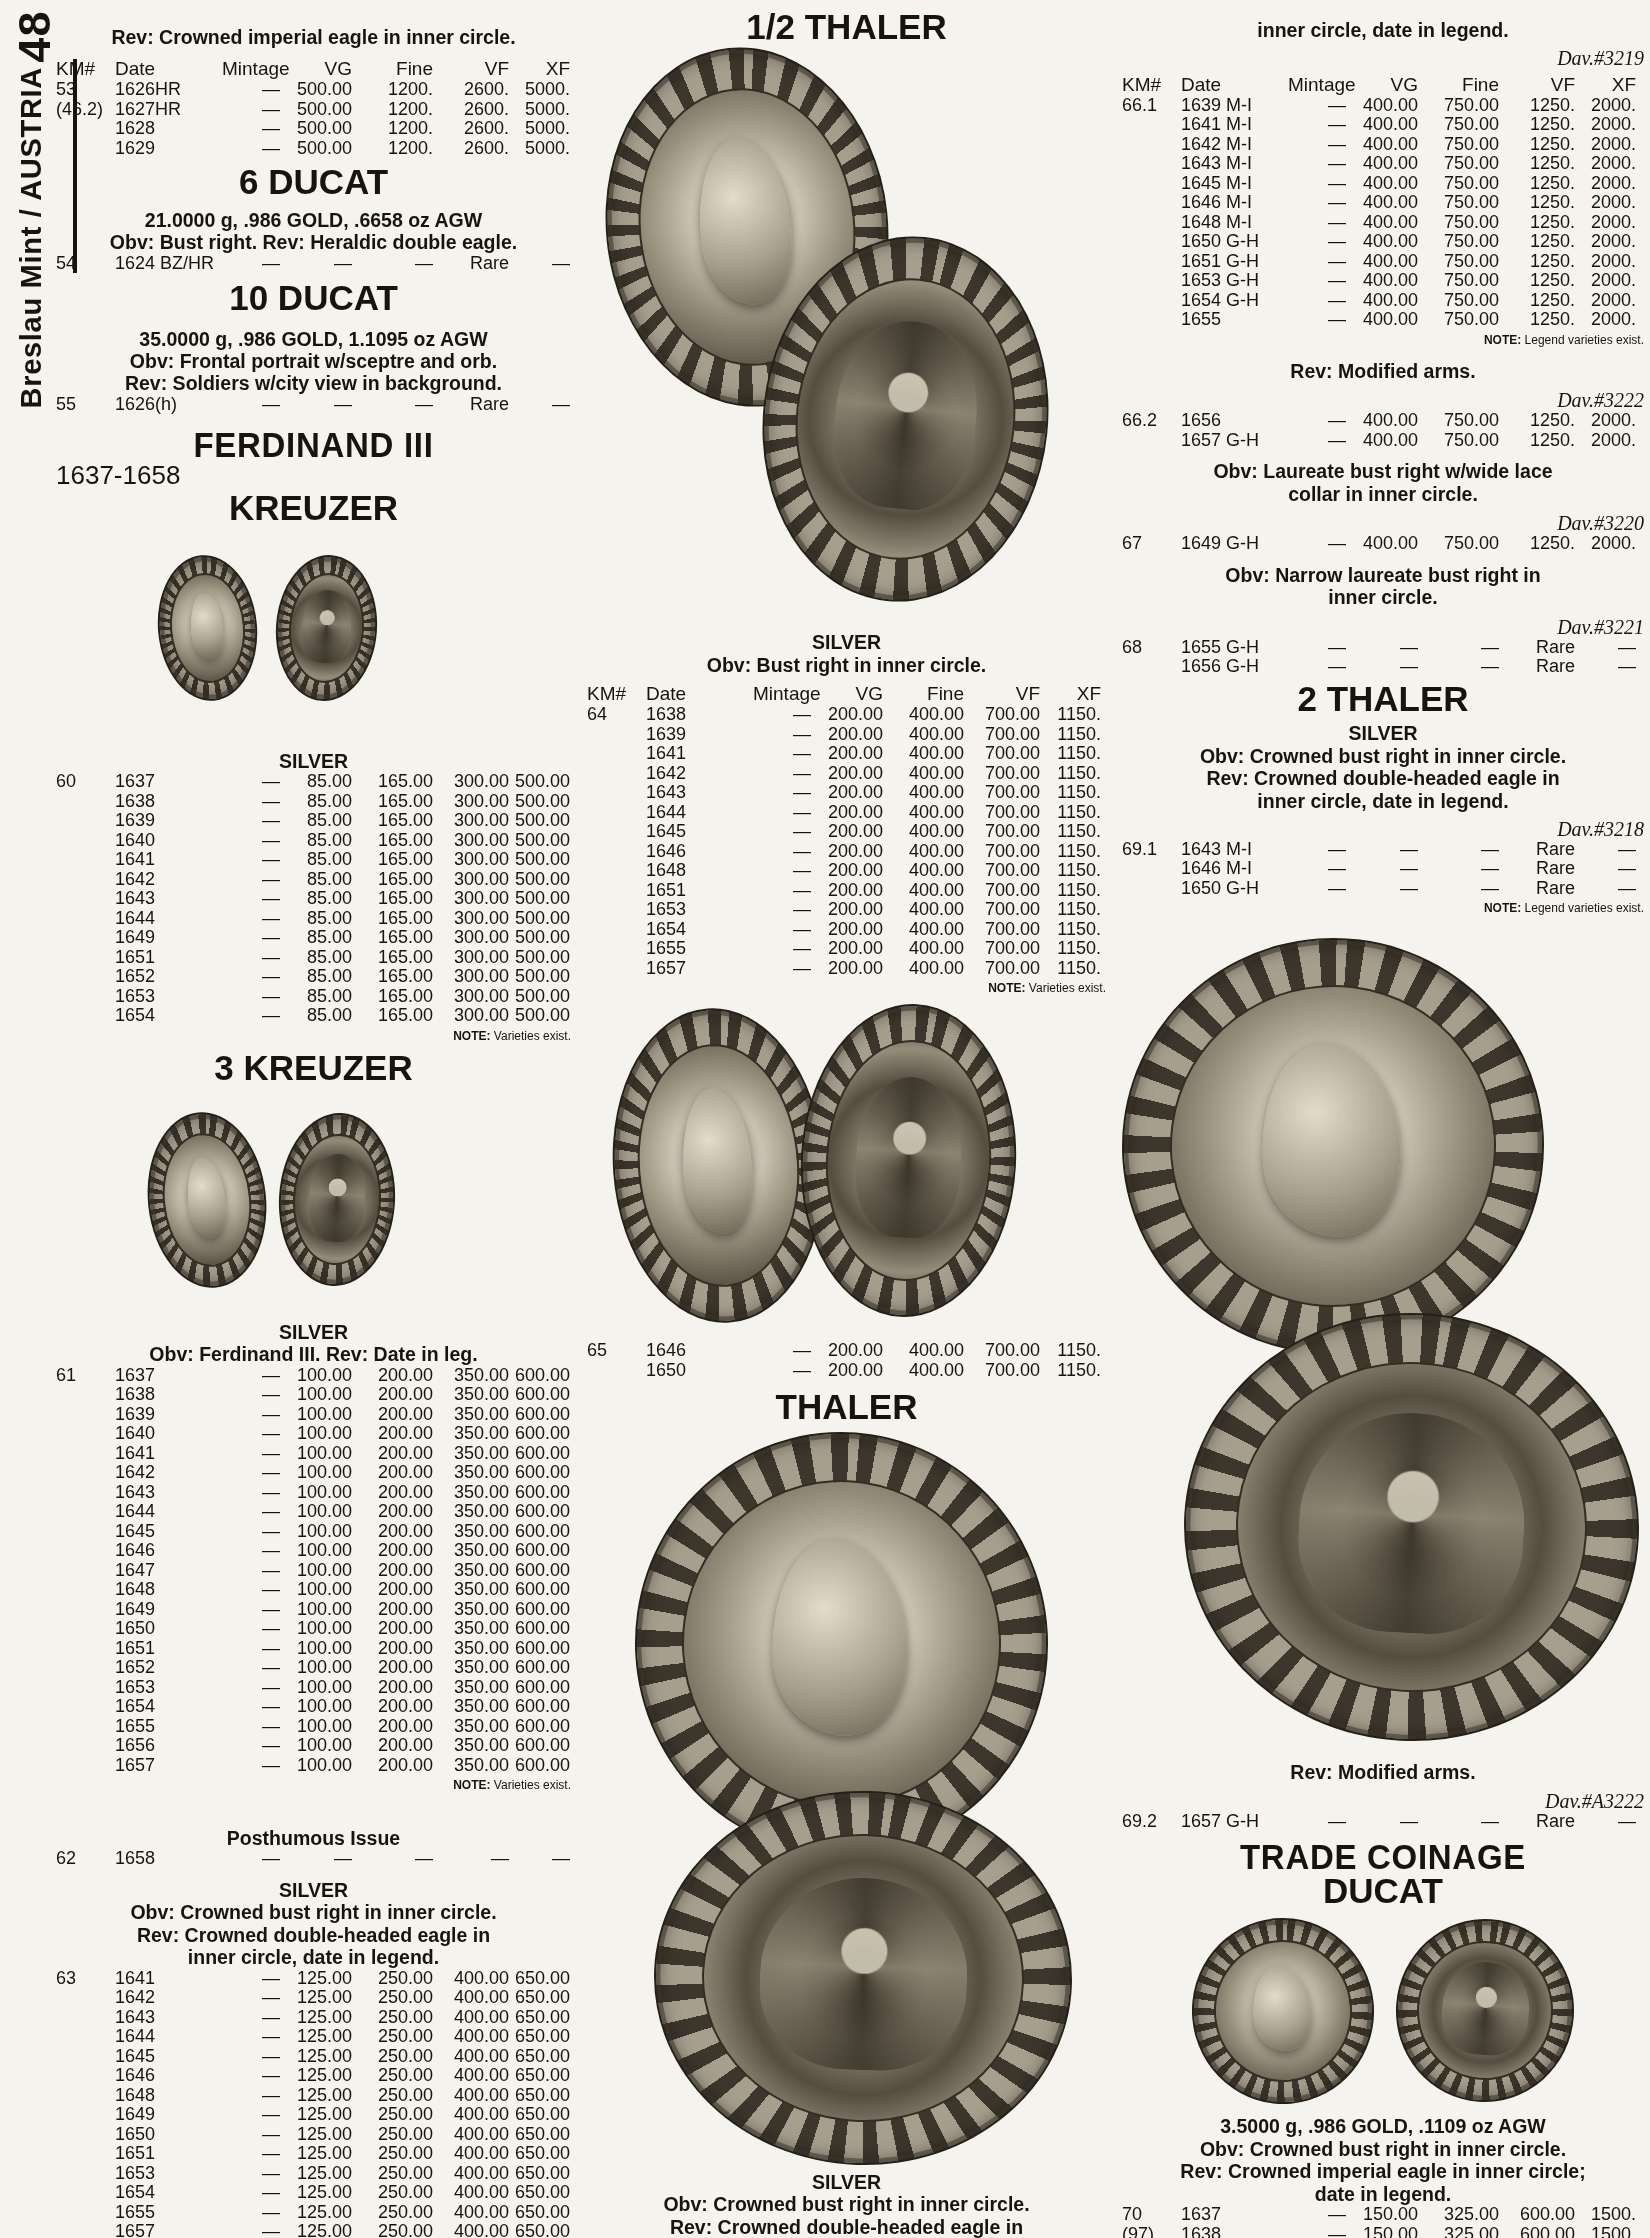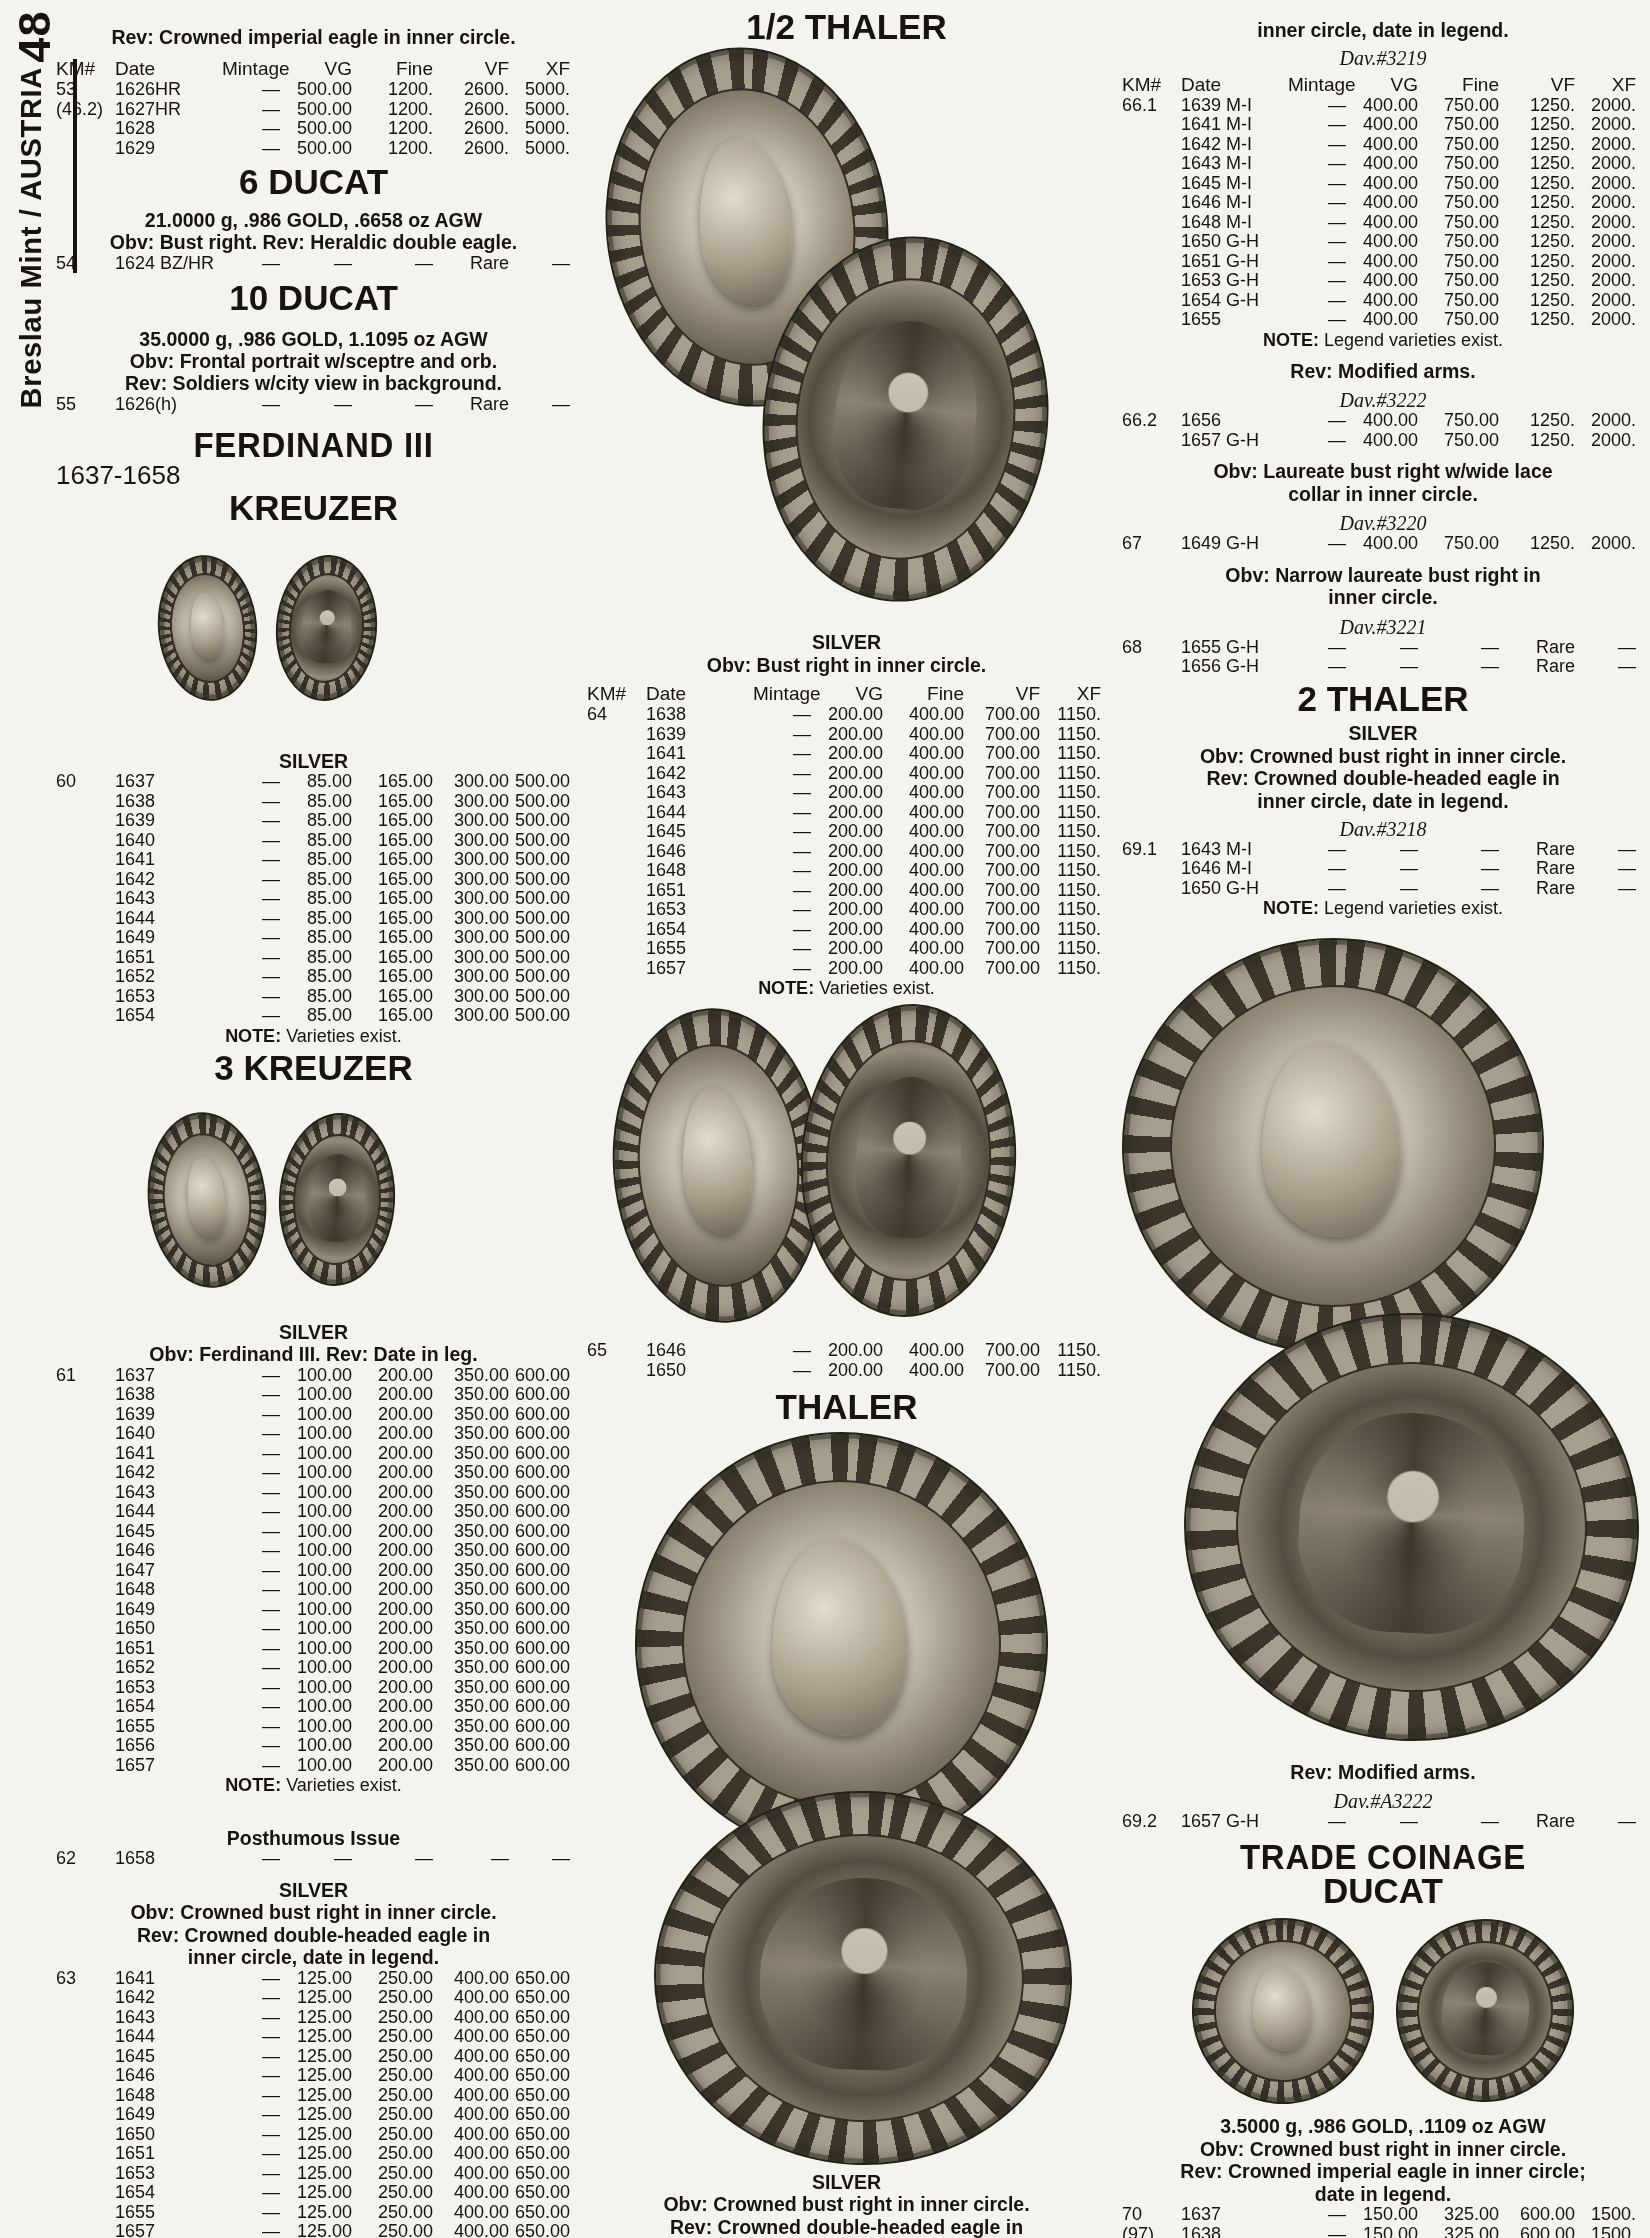--- a/index.html
+++ b/index.html
@@ -24,22 +24,22 @@
   
   .col{position:absolute;top:0;}
   .col1{left:56px;width:515px;}
   .col2{left:587px;width:519px;}
   .col3{left:1122px;width:522px;}
   
   .h1{font-size:33px;font-weight:700;text-align:center;letter-spacing:0.7px;line-height:38px;transform:scaleY(1.06);}
   .h2{font-size:35px;font-weight:700;text-align:center;line-height:30px;}
   .bold-line{font-size:19.5px;font-weight:700;text-align:center;line-height:22.4px;}
   .years{font-size:26px;font-weight:400;text-align:left;line-height:23px;}
-  .dav{font-family:"Liberation Serif",serif;font-style:italic;font-size:20px;line-height:22px;text-align:center;}
-  .note{font-size:18px;line-height:20px;text-align:center;}
+  .dav{font-family:"Liberation Serif",serif;font-style:italic;font-size:20px;line-height:22px;text-align:right;}
+  .note{font-size:12px;line-height:20px;text-align:right;}
   .note .b{font-weight:700;}
   
   .thead,.trow{display:grid;grid-template-columns:59px 107px 58px 72px 81px 76px 61px;align-items:baseline;}
   .thead span{font-weight:400;font-size:19px;line-height:22px;}
   .tc{font-size:18px;line-height:19.5px;white-space:nowrap;}
   .c0,.c1{text-align:left;}
   .c2,.c3,.c4,.c5,.c6{text-align:right;}
   .tbl{margin:0;}
   
   .coin{position:relative;border-radius:50%;border:2.9px solid #241f18;

